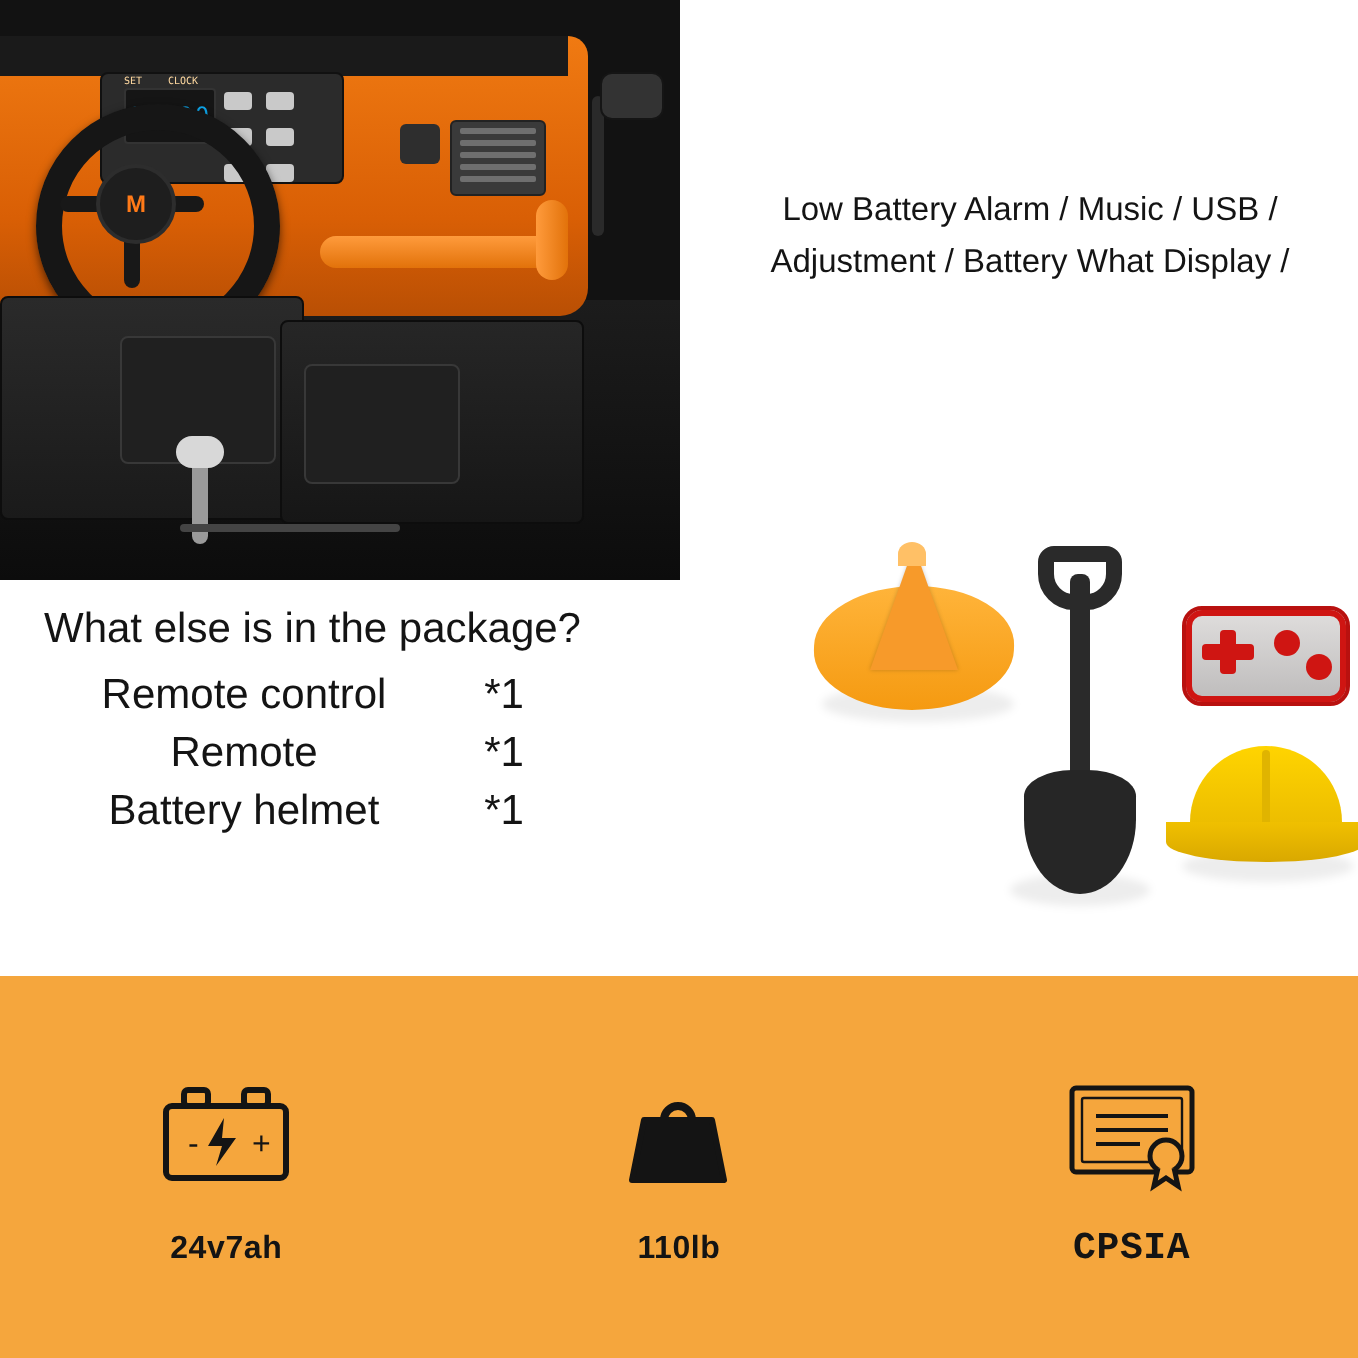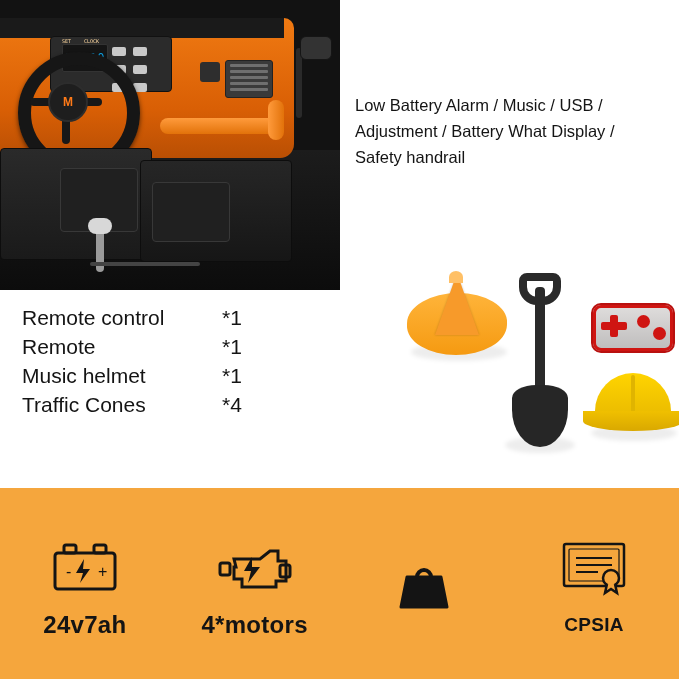--- a/index.html
+++ b/index.html
@@ -259,38 +259,39 @@
   
   .features {
     position: absolute;
     left: 355px;
     top: 92px;
     width: 320px;
     color: #141414;
     font-size: 16.5px;
     line-height: 26px;
   }
-  .features .line { white-space: nowrap; }
+  .features .line { white-space: nowrap; text-align: center; }
 
   
   .package {
     position: absolute;
     left: 22px;
     top: 303px;
     width: 330px;
     color: #141414;
   }
   .package-title {
     font-size: 21px;
     margin-bottom: 6px;
   }
   .package-row {
     display: flex;
     font-size: 21px;
     line-height: 29px;
+    text-align: center;
   }
   .package-row .pname { width: 200px; }
   .package-row .pqty { width: 60px; }
 
   
   .accessories {
     position: absolute;
     left: 395px;
     top: 265px;
     width: 284px;
@@ -438,28 +439,29 @@
     text-align: center;
     color: #141414;
   }
   .spec-icon {
     height: 74px;
     display: flex;
     align-items: center;
     justify-content: center;
   }
   .spec-label {
-    font-size: 24px;
+    font-size: 16px;
     font-weight: bold;
     margin-top: 8px;
     line-height: 25px;
     letter-spacing: .3px;
   }
   .spec-label.small {
     font-size: 19px;
+    font-family: Liberation Mono, monospace;
   }
 </style>
 </head>
 <body>
 
 <div class="page">
 
   <div class="photo-dash">
     <div class="dash-floor"></div>
 
@@ -511,39 +513,35 @@
     <div class="seat-inner" style="left:152px; top:182px; width:76px; height:58px;"></div>
 
     <div class="shifter"></div>
     <div class="shifter-knob"></div>
     <div class="floor-line"></div>
   </div>
 
   <div class="features">
     <div class="line">Low Battery Alarm / Music / USB /</div>
     <div class="line">Adjustment / Battery What Display /</div>
-    <div class="line">Safety handrail</div>
   </div>
 
   <div class="package">
+    <div class="package-title">What else is in the package?</div>
     <div class="package-row">
       <span class="pname">Remote control</span>
       <span class="pqty">*1</span>
     </div>
     <div class="package-row">
       <span class="pname">Remote</span>
       <span class="pqty">*1</span>
     </div>
     <div class="package-row">
-      <span class="pname">Music helmet</span>
+      <span class="pname">Battery helmet</span>
       <span class="pqty">*1</span>
-    </div>
-    <div class="package-row">
-      <span class="pname">Traffic Cones</span>
-      <span class="pqty">*4</span>
     </div>
   </div>
 
   <div class="accessories">
     <div class="accessory-shadow" style="left:16px; top:78px; width:96px; height:18px;"></div>
     <div class="cone-base"></div>
     <div class="cone-body"></div>
     <div class="cone-tip"></div>
 
     <div class="accessory-shadow" style="left:110px; top:172px; width:70px; height:16px;"></div>
@@ -575,39 +573,29 @@
             <rect x="14" y="6" width="12" height="8" rx="2"></rect>
             <rect x="44" y="6" width="12" height="8" rx="2"></rect>
             <text x="16" y="38" font-size="16" font-family="Liberation Sans, sans-serif" fill="#141414" stroke="none">-</text>
             <text x="48" y="38" font-size="16" font-family="Liberation Sans, sans-serif" fill="#141414" stroke="none">+</text>
             <polygon points="34,20 26,34 33,34 30,44 40,30 33,30" fill="#141414" stroke="none"></polygon>
           </svg>
         </div>
         <div class="spec-label">24v7ah</div>
       </div>
 
-      <div class="spec-item">
-        <div class="spec-icon">
-          <svg width="78" height="56" viewBox="0 0 78 56" fill="none" stroke="#141414" stroke-width="3">
-            <path d="M18 20 h26 l10 -8 h8 v10 h8 v20 h-10 v6 h-34 v-8 h-8 v-12 h2z"></path>
-            <rect x="4" y="24" width="10" height="12" rx="2"></rect>
-            <rect x="64" y="26" width="10" height="12" rx="2"></rect>
-            <polygon points="36,18 28,32 35,32 32,44 44,28 36,28" fill="#141414" stroke="none"></polygon>
-          </svg>
-        </div>
-        <div class="spec-label">4*motors</div>
-      </div>
 
       <div class="spec-item">
         <div class="spec-icon">
           <svg width="62" height="58" viewBox="0 0 62 58" fill="none" stroke="#141414" stroke-width="3">
             <path d="M14 22 h34 l6 30 h-46z" fill="#141414" stroke="#141414" stroke-linejoin="round"></path>
             <path d="M24 22 a7 7 0 0 1 14 0" fill="none" stroke="#141414" stroke-width="4"></path>
           </svg>
         </div>
+        <div class="spec-label">110lb</div>
       </div>
 
       <div class="spec-item">
         <div class="spec-icon">
           <svg width="72" height="58" viewBox="0 0 72 58" fill="none" stroke="#141414" stroke-width="2.5">
             <rect x="6" y="6" width="60" height="42" rx="2"></rect>
             <rect x="11" y="11" width="50" height="32" rx="1" stroke-width="1.2"></rect>
             <line x1="18" y1="20" x2="54" y2="20" stroke-width="2"></line>
             <line x1="18" y1="27" x2="54" y2="27" stroke-width="2"></line>
             <line x1="18" y1="34" x2="40" y2="34" stroke-width="2"></line>

